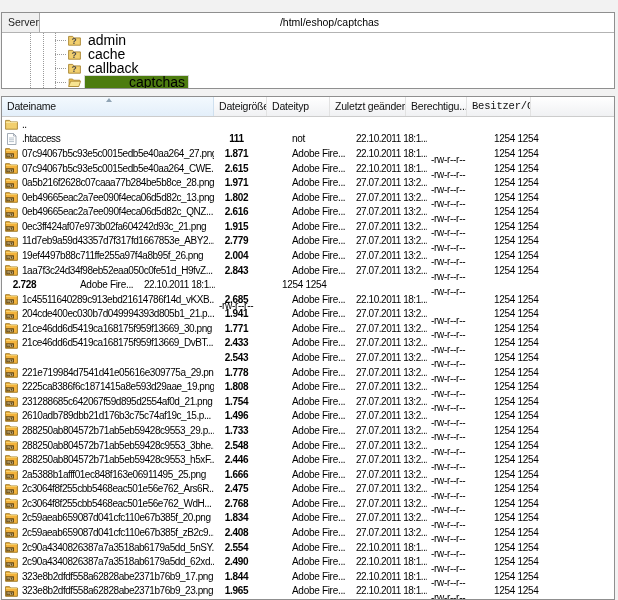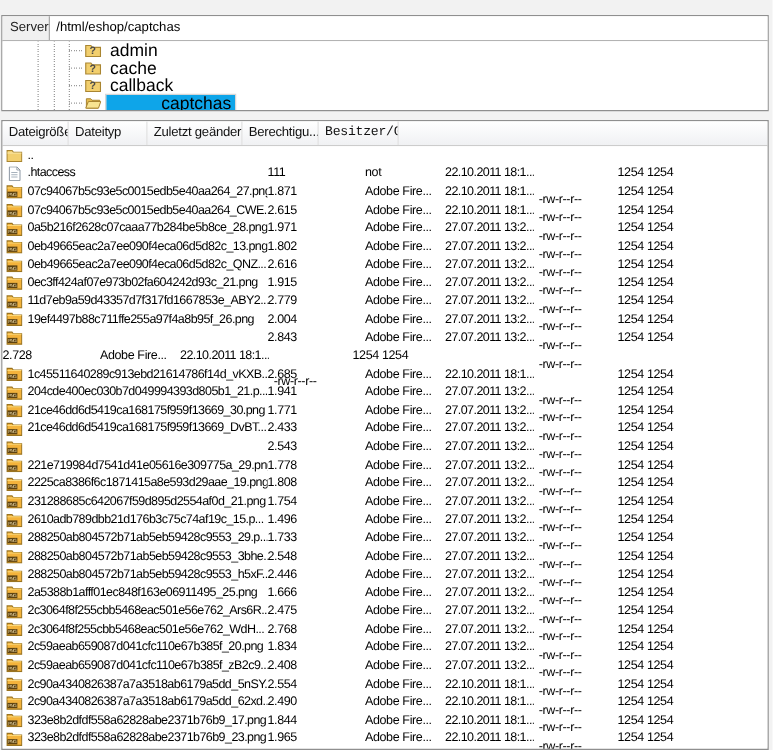--- a/index.html
+++ b/index.html
@@ -14,32 +14,32 @@
   
   .top-panel{
     position:absolute;left:1px;top:12px;width:614px;height:77px;
     background:#fff;border:1px solid #8f8f8f;box-sizing:border-box;
   }
   .server-bar{display:flex;height:19px;border-bottom:1px solid #b3b3b3;}
   .server-label{
     width:38px;background:#f0f0f0;border-right:1px solid #ababab;
     font-size:10.5px;color:#222;padding:3px 0 0 6px;box-sizing:border-box;
   }
-  .server-path{flex:1;background:#fff;font-size:10.5px;color:#000;padding:3px 0 0 5px;white-space:nowrap;overflow:hidden;}
+  .server-path{flex:1;background:#fff;font-size:10.5px;color:#000;padding:3px 0 0 5px;white-space:nowrap;overflow:hidden;text-align:center;}
 
   .tree{position:relative;height:55px;overflow:hidden;background:#fff;}
   .guide{position:absolute;top:0;height:100%;width:1px;
     background:repeating-linear-gradient(to bottom,#9a9a9a 0 1px,transparent 1px 2px);}
   .g1{left:28px}.g2{left:41px}.g3{left:53px}
   .tree-row{display:flex;align-items:center;height:14px;padding-left:53px;position:relative;}
   .stub{width:12px;height:1px;flex:none;
     background:repeating-linear-gradient(to right,#9a9a9a 0 1px,transparent 1px 2px);}
   .t-icon{width:14px;height:12px;flex:none;margin:0 3px 0 1px;}
   .t-label{font-size:14px;color:#000;padding:0 3px;line-height:12px;white-space:nowrap;}
-  .tree-row.selected .t-label{background:#0ea5e9;outline:1px solid #d6d6d6;padding-left:44px;}
+  .tree-row.selected .t-label{background:#4d7c0f;outline:1px solid #d6d6d6;padding-left:44px;}
 
   
   .list-panel{
     position:absolute;left:1px;top:96px;width:614px;height:504px;
     background:#fff;border:1px solid #8f8f8f;box-sizing:border-box;overflow:hidden;
   }
   .list-header{display:flex;height:19px;background:linear-gradient(#ffffff,#f0f1f3);
     border-bottom:1px solid #cccccc;}
   .hcell{box-sizing:border-box;border-right:1px solid #e2e2e2;font-size:10.5px;
     letter-spacing:-0.2px;color:#111;padding:3px 0 0 5px;white-space:nowrap;overflow:hidden;position:relative;}
@@ -47,21 +47,21 @@
   .hfiller{flex:1;}
   .sort-arrow{position:absolute;top:1px;left:104px;width:0;height:0;
     border-left:3.5px solid transparent;border-right:3.5px solid transparent;
     border-bottom:4px solid #90a4b5;}
 
   .list-body{background:#fff;}
   .frow{display:flex;height:14.58px;align-items:center;}
   .cell{box-sizing:border-box;font-size:10px;letter-spacing:-0.3px;color:#000;
     white-space:nowrap;overflow:hidden;flex:none;}
   .c-name{width:212px;display:flex;align-items:center;padding-left:3px;letter-spacing:-0.45px;}
-  .c-size{width:53px;text-align:left;padding-right:8px;}
+  .c-size{width:53px;text-align:center;padding-right:8px;font-weight:bold;}
   .c-type{width:63px;padding-left:4px;margin-left:21px;}
   .c-modified{width:76px;padding-left:5px;letter-spacing:-0.45px;}
   .c-perms{width:61px;padding-left:4px;margin-top:42px;}
   .c-owner{width:64px;padding-left:6px;}
   .f-icon{width:13px;height:12px;margin-right:4px;flex:none;}
   .f-icon svg,.t-icon svg{display:block;}
 </style>
 </head>
 <body>
 
@@ -118,20 +118,23 @@
               <path d="M0.6 10.5L2.7 5.2h9.9l-1.8 5.3z" fill="#f8e491" stroke="#a98531" stroke-width="0.8"></path>
             </svg>
           </span>
     <span class="t-label">captchas</span>
   </div>
 </div>
   </div>
 
   <div class="list-panel">
     <div class="list-header" id="list-header">
+  <div class="hcell hc-name" style="width: 212px;">
+    <span>Dateiname</span>
+  <div class="sort-arrow"></div></div>
 
   <div class="hcell" style="width: 53px;">
     <span>Dateigröße</span>
   </div>
 
   <div class="hcell" style="width: 63px;">
     <span>Dateityp</span>
   </div>
 
   <div class="hcell" style="width: 76px;">
@@ -338,20 +341,21 @@
   <div class="frow">
     <div class="cell c-name">
             <span class="f-icon">
               <svg width="13" height="12" viewBox="0 0 13 12">
                 <path d="M0.6 1.7h4l1 1.3h6.8v8.3H0.6z" fill="#f3b33c" stroke="#9a7420" stroke-width="0.9"></path>
                 <path d="M0.9 3.4h11.2" stroke="#fcd877" stroke-width="0.9"></path>
                 <rect x="0.9" y="6.3" width="8" height="4.2" fill="#5d4210"></rect>
                 <text x="1.5" y="9.7" font-size="3.6" fill="#f0dfae" font-family="sans-serif">PNG</text>
               </svg>
             </span>
+            <span class="fname">1aa7f3c24d34f98eb52eaa050c0fe51d_H9fvZ...</span>
           </div>
     <div class="cell c-size">2.843</div>
     <div class="cell c-type">Adobe Fire...</div>
     <div class="cell c-modified">27.07.2011 13:2...</div>
     <div class="cell c-perms">-rw-r--r--</div>
     <div class="cell c-owner">1254 1254</div>
   </div>
 
   <div class="frow">
     <div class="cell c-size">2.728</div>

